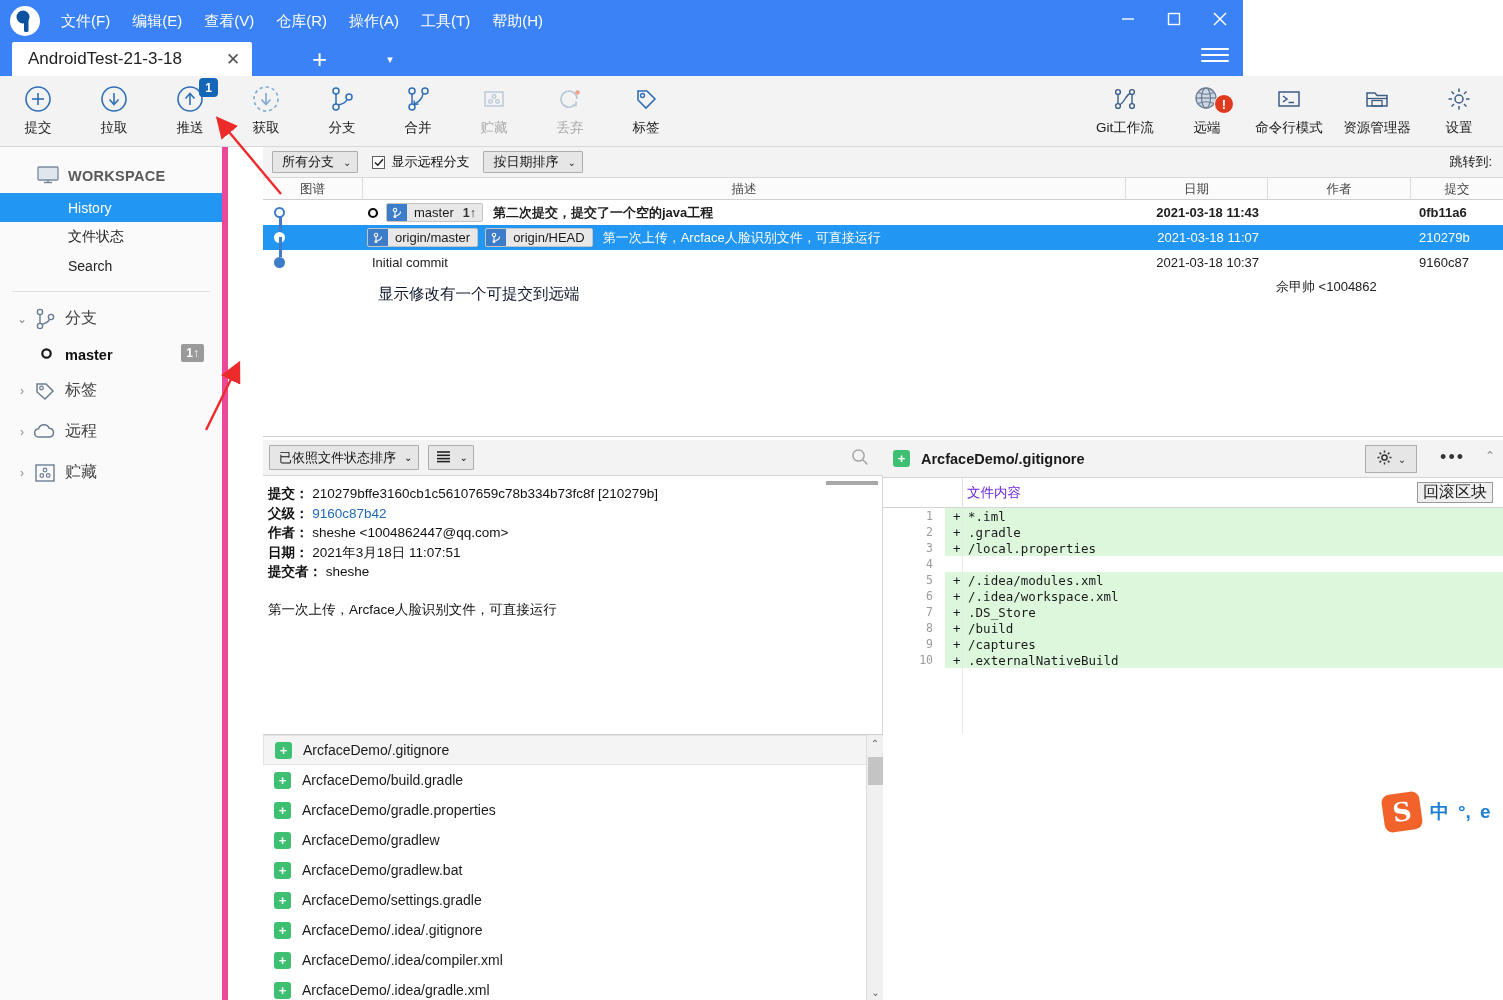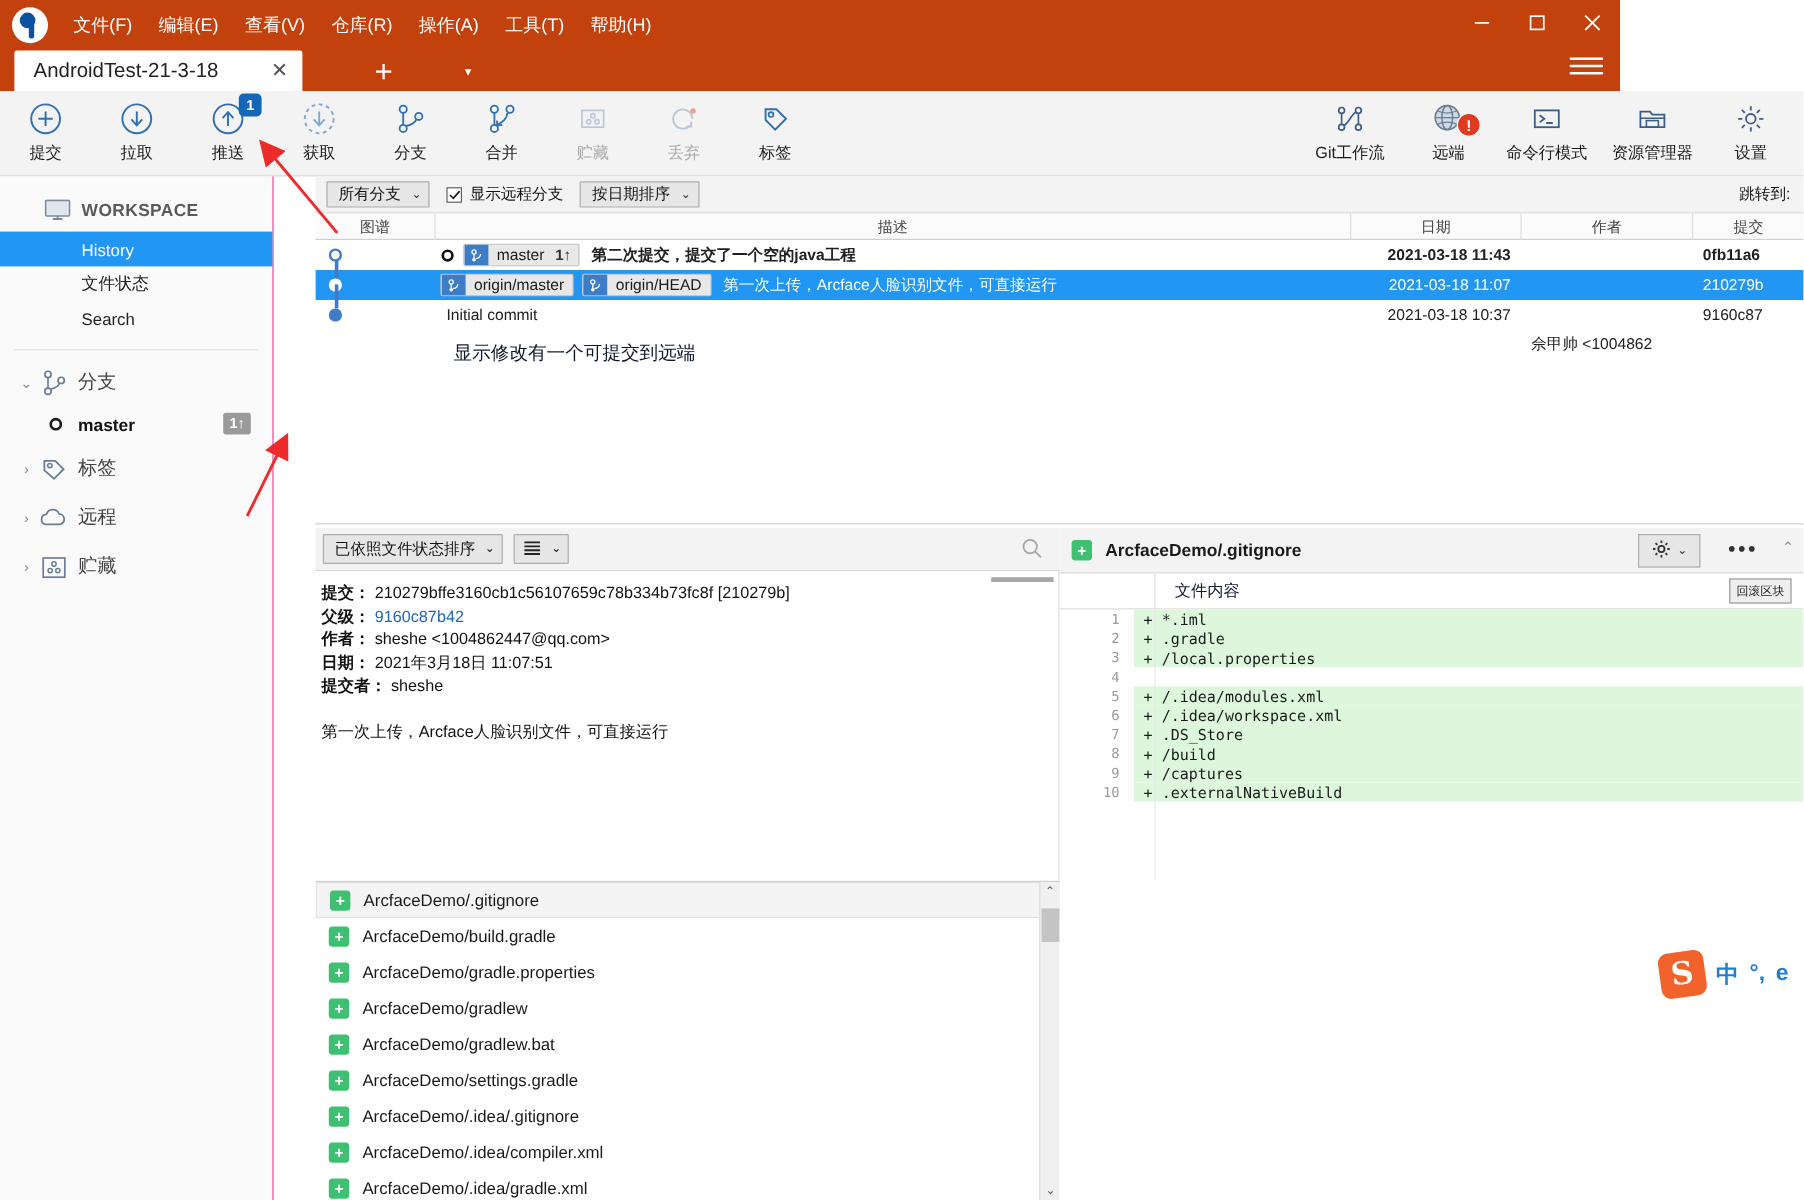--- a/index.html
+++ b/index.html
@@ -6,22 +6,22 @@
   html,body { width:1503px; height:1000px; overflow:hidden; }
   body {
     font-family: "Liberation Sans", "DejaVu Sans", sans-serif;
     font-size: 13px; color:#202020; background:#ffffff;
     -webkit-font-smoothing: antialiased;
   }
   .app { position:relative; width:1503px; height:1000px; }
 
   
   .titlebar {
-    position:absolute; left:0; top:0; width:1350px; height:76px;
-    background:#c2410c;
+    position:absolute; left:0; top:0; width:1243px; height:76px;
+    background:#3b82f6;
   }
   .logo {
     position:absolute; left:8px; top:4px; width:34px; height:34px;
   }
   .menubar { position:absolute; left:50px; top:6px; height:30px; display:flex; align-items:center; }
   .menu-item {
     color:#ffffff; font-size:15px; padding:3px 11px; cursor:default; white-space:nowrap;
   }
 
   .tabstrip { position:absolute; left:12px; top:38px; height:38px; display:flex; align-items:flex-end;gap:44px; }
@@ -64,21 +64,21 @@
     display:flex; align-items:center; justify-content:center; padding:0 4px;
   }
   .alertdot {
     position:absolute; left:45px; top:18px; width:20px; height:20px; border-radius:50%;
     background:#e03a21; color:#fff; font-size:13px; font-weight:bold;
     display:flex; align-items:center; justify-content:center; border:1.5px solid #fff;
   }
 
   
   .sidebar { position:absolute; left:0; top:147px; width:228px; height:853px;
-    background:#fafafa; border-right:1px solid #ec4899; }
+    background:#fafafa; border-right:6px solid #ec4899; }
   .ws-head { display:flex; align-items:center; height:34px; padding-left:37px; margin-top:12px; }
   .ws-head .lbl { font-size:14.5px; font-weight:bold; color:#5a5a5a; letter-spacing:.3px; margin-left:9px; }
   .side-item { height:29px; display:flex; align-items:center; padding-left:68px;
     font-size:14px; color:#222; }
   .side-item.active { background:#2196f3; color:#ffffff; }
   .side-sep { height:1px; background:#e0e0e0; margin:11px 12px 6px 12px; }
   .grp { height:41px; display:flex; align-items:center; padding-left:14px; }
   .grp .caret { width:16px; color:#8a8a8a; font-size:12px; display:flex; justify-content:center; }
   .grp .gicon { width:30px; display:flex; align-items:center; justify-content:center; }
   .grp .glabel { font-size:16px; color:#444; margin-left:5px; font-weight:500; }
@@ -161,23 +161,23 @@
      background:#f3f3f3; border-bottom:1px solid #d5d5d5; display:flex; align-items:center; padding-left:10px; }
   .diffhdr .title { font-size:14.5px; font-weight:bold; color:#1a1a1a; }
   .gearbtn { position:absolute; right:86px; top:5px; height:28px; min-width:52px; background:#e6e6e6;
      border:1px solid #adadad; display:flex; align-items:center; justify-content:center; gap:5px; }
   .ellip { position:absolute; right:38px; top:10px; font-size:18px; letter-spacing:2px; color:#333; line-height:14px;}
   .collapse { position:absolute; right:8px; top:9px; color:#8d8d8d; font-size:12px; }
 
   .subhdr { position:absolute; left:883px; top:478px; width:620px; height:30px;
      background:#ffffff; border-bottom:1px solid #d5d5d5; display:flex; align-items:center; }
   .subhdr .gutter { width:80px; height:30px; border-right:1px solid #e0e0e0; }
-  .subhdr .lbl { font-size:13.5px; color:#0f172a; margin-left:16px; }
+  .subhdr .lbl { font-size:13.5px; color:#6d28d9; margin-left:4px; }
   .rollback { position:absolute; right:10px; top:4px; height:21px; border:1px solid #9a9a9a;
-     background:#efefef; font-size:10px; color:#222; display:flex; align-items:center; padding:0 5px; }
+     background:#efefef; font-size:16px; color:#222; display:flex; align-items:center; padding:0 5px; }
 
   .diffbody { position:absolute; left:883px; top:508px; width:620px; height:226px;
      background:#ffffff; font-family:"DejaVu Sans Mono","Liberation Mono",monospace; overflow:hidden; }
   .drow { height:16px; display:flex; align-items:center; }
   .dnum { width:62px; text-align:right; padding-right:12px; font-size:11.5px; color:#9b9b9b; flex:0 0 62px; }
   .dcode { flex:1; background:#ddf7dd; height:16px; display:flex; align-items:center;
      font-size:12.5px; color:#1a1a1a; padding-left:8px; white-space:pre; }
   .gutterbar { position:absolute; left:0; top:0; width:80px; height:226px; border-right:1px solid #e8e8e8; }
 
   

